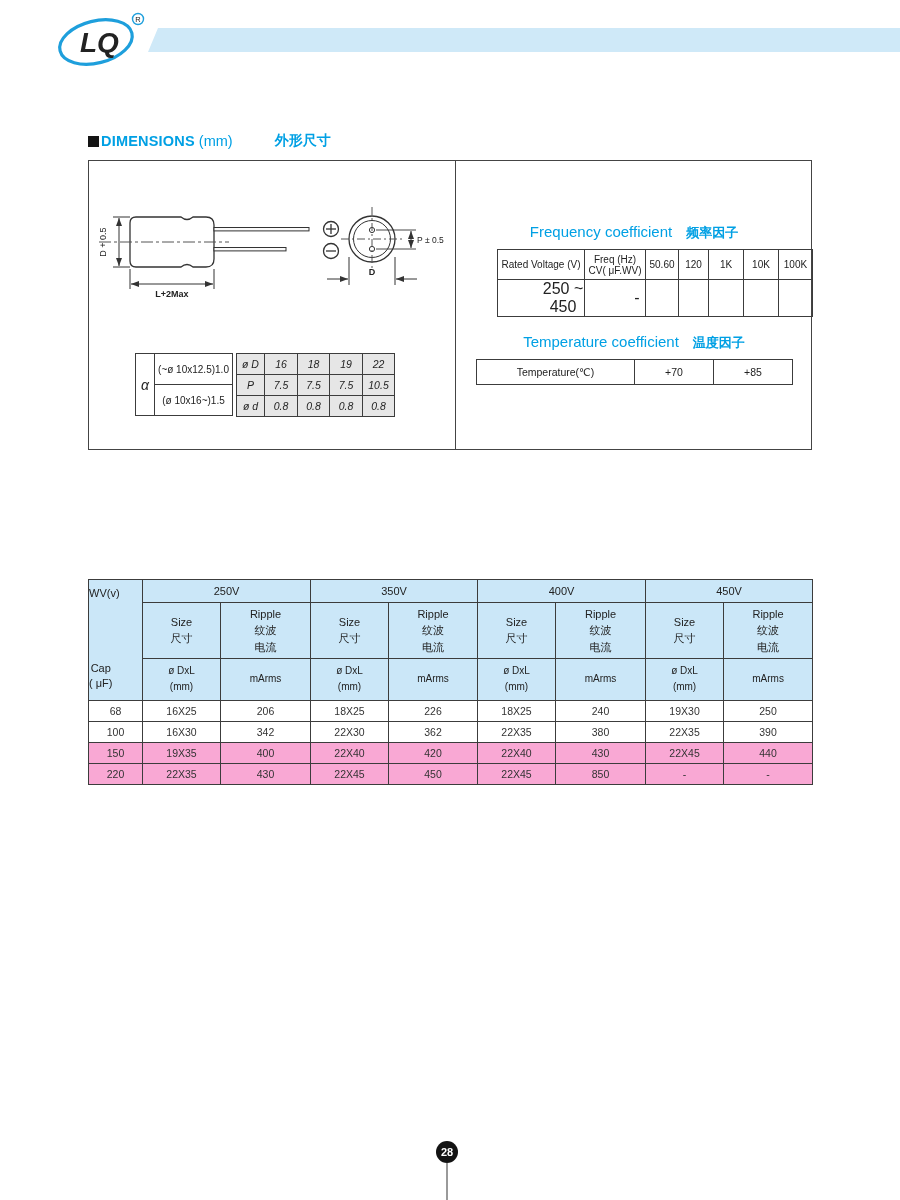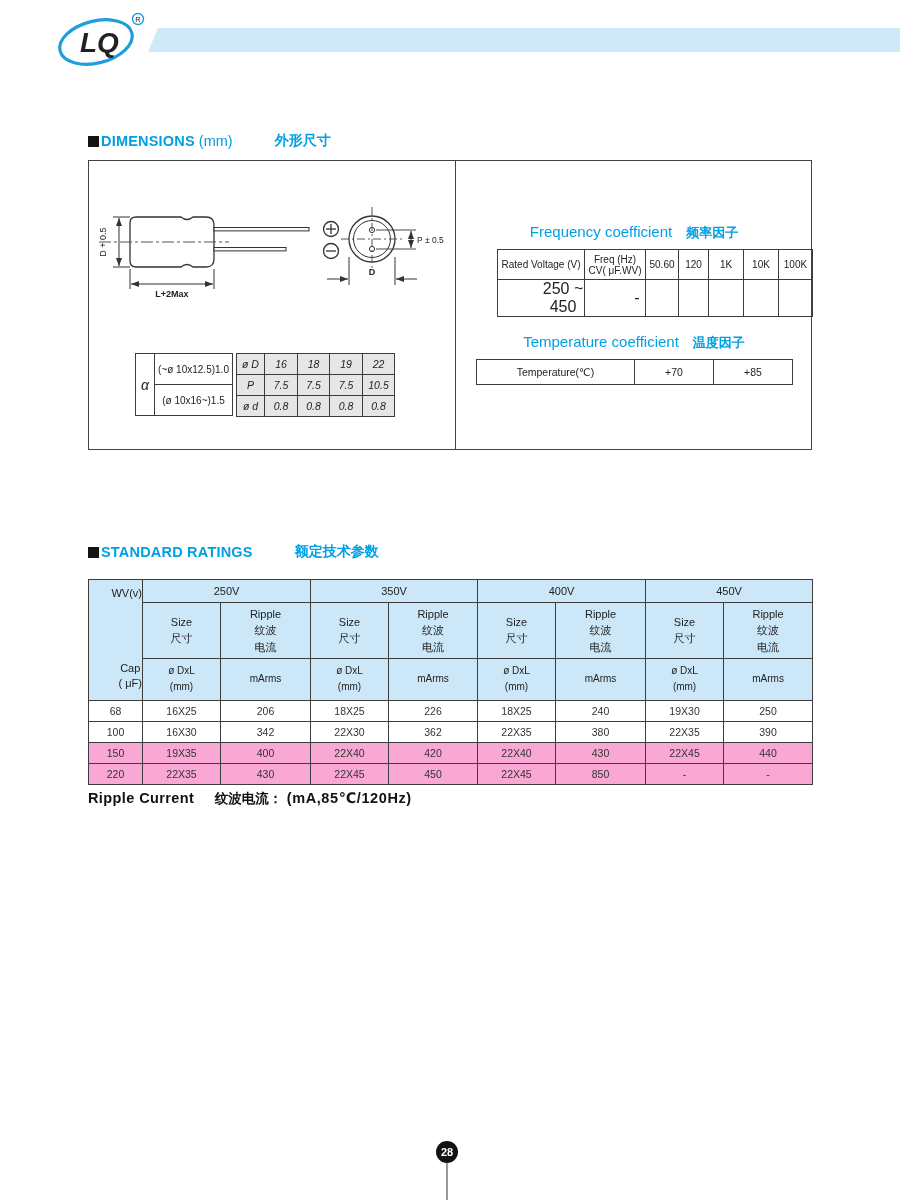--- a/index.html
+++ b/index.html
@@ -52,21 +52,21 @@
   .ratings-table { position:absolute; left:88px; top:579px; width:724px; }
   .ratings-table td { font-size:10.5px; }
   .ratings-table .hd { background:#cbe7f8; }
   .ratings-table tr.vrow td { height:23px; font-size:11px; }
   .ratings-table tr.srow td { height:55px; font-size:11px; line-height:1.5; }
   .ratings-table tr.urow td { height:42px; font-size:10px; line-height:1.6; }
   .ratings-table tr.drow td { height:21px; background:#fff; color:#333; }
   .ratings-table tr.drow.shaded td { background:#f9a8d4; }
   .wv-cell { background:#cbe7f8; }
   .wv-inner { height:120px; display:flex; flex-direction:column; justify-content:space-between;
-              align-items:flex-end; padding:6px 0 9px 0; font-size:11px; line-height:1.35; }
+              align-items:flex-start; padding:6px 0 9px 0; font-size:11px; line-height:1.35; }
 
   
   .ripple-note { position:absolute; left:88px; top:789px; white-space:nowrap; color:#111; }
   .ripple-note .en { font-weight:bold; font-size:14.5px; letter-spacing:.4px; }
   .ripple-note .cn { font-weight:bold; font-size:13.5px; margin-left:16px; }
   .ripple-note .spec { font-weight:bold; font-size:14.5px; letter-spacing:.6px; }
 
   
   .page-circle { position:absolute; left:436px; top:1141px; width:22px; height:22px;
                  border-radius:50%; background:#131313; color:#fff; font-size:11px;
@@ -256,25 +256,20 @@
       <tbody>
           <tr>
         <td>Temperature(℃)</td>
         <td>+70</td>
         <td>+85</td>
       </tr>
     </tbody>
       </table>
   </div>
 
-  <div class="sec-head" style="left:88px; top:543px;">
-    <span class="sq"></span>
-    <span class="en">STANDARD RATINGS</span>
-    <span class="cn">额定技术参数</span>
-  </div>
 
   <table class="ratings-table">
     <colgroup>
       <col style="width:54px">
         <col style="width:78px">
         <col style="width:90px">
         <col style="width:78px">
         <col style="width:89px">
       <col style="width:78px">
         <col style="width:90px">
@@ -397,22 +392,17 @@
       <td>22X45</td>
       <td>450</td>
       <td>22X45</td>
       <td>850</td>
       <td>-</td>
       <td>-</td>
     </tr>
   </tbody>
     </table>
 
-  <div class="ripple-note">
-    <span class="en">Ripple Current</span>
-    <span class="cn">纹波电流：</span>
-    <span class="spec">(mA,85℃/120Hz)</span>
-  </div>
 
   <div class="page-circle">28</div>
   <div class="footer-line"></div>
 
 </div>
 
 </body></html>

